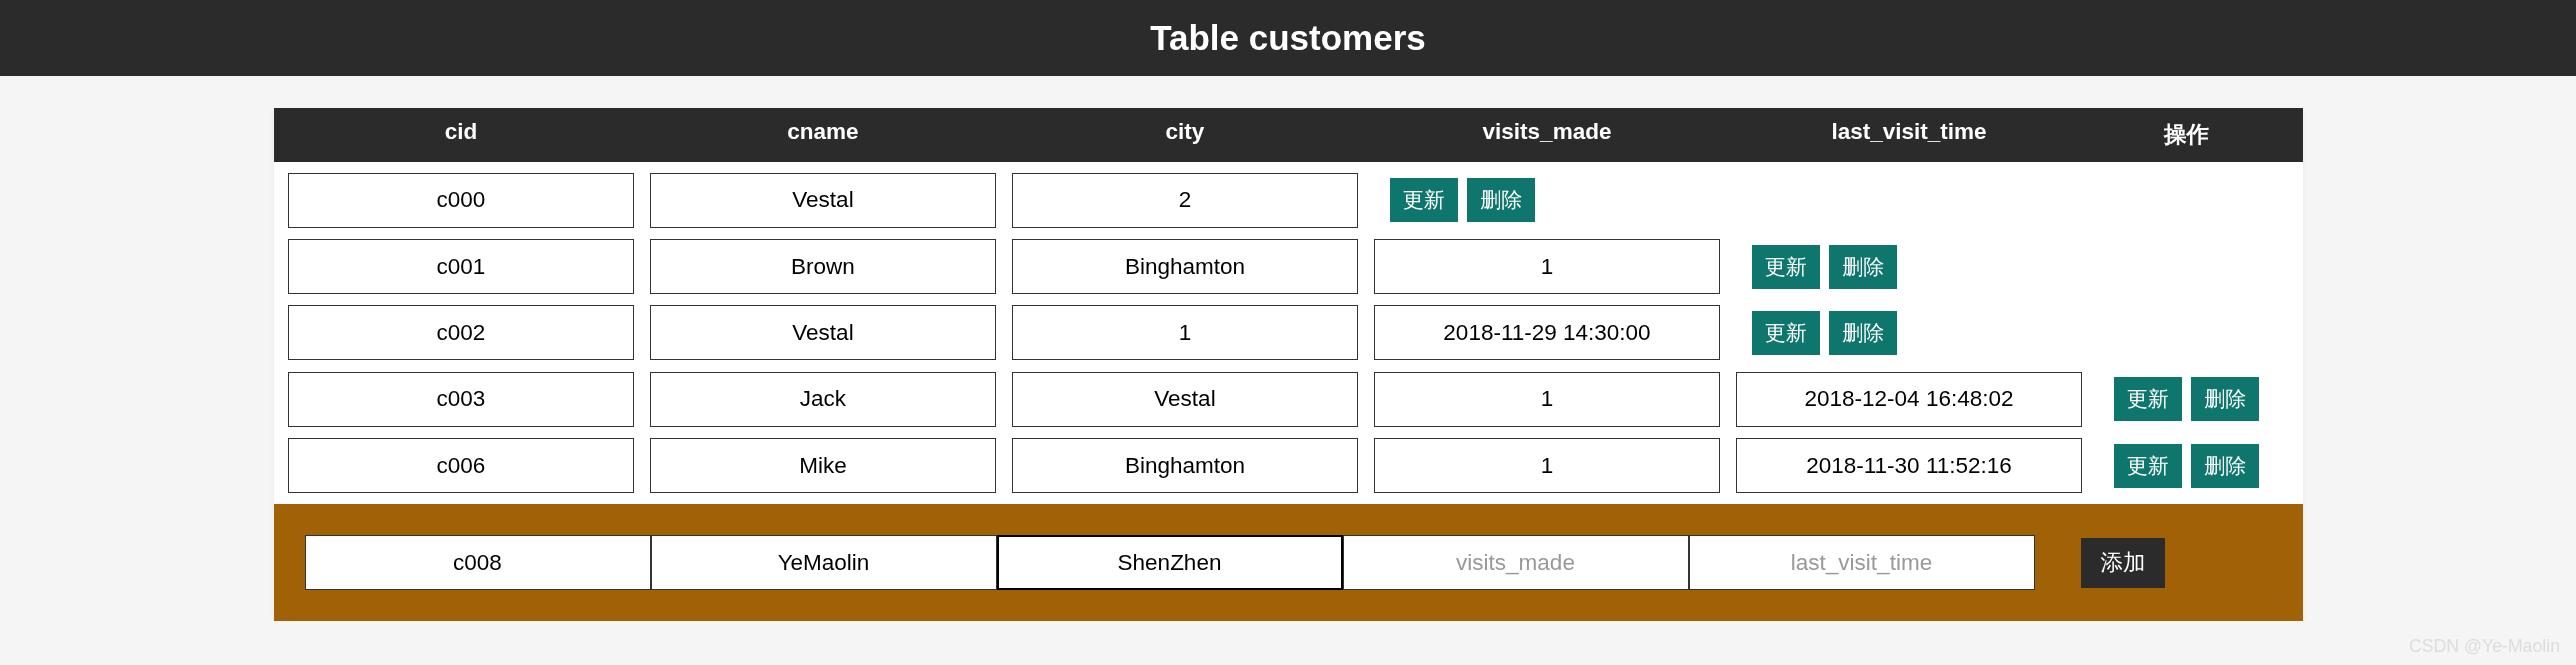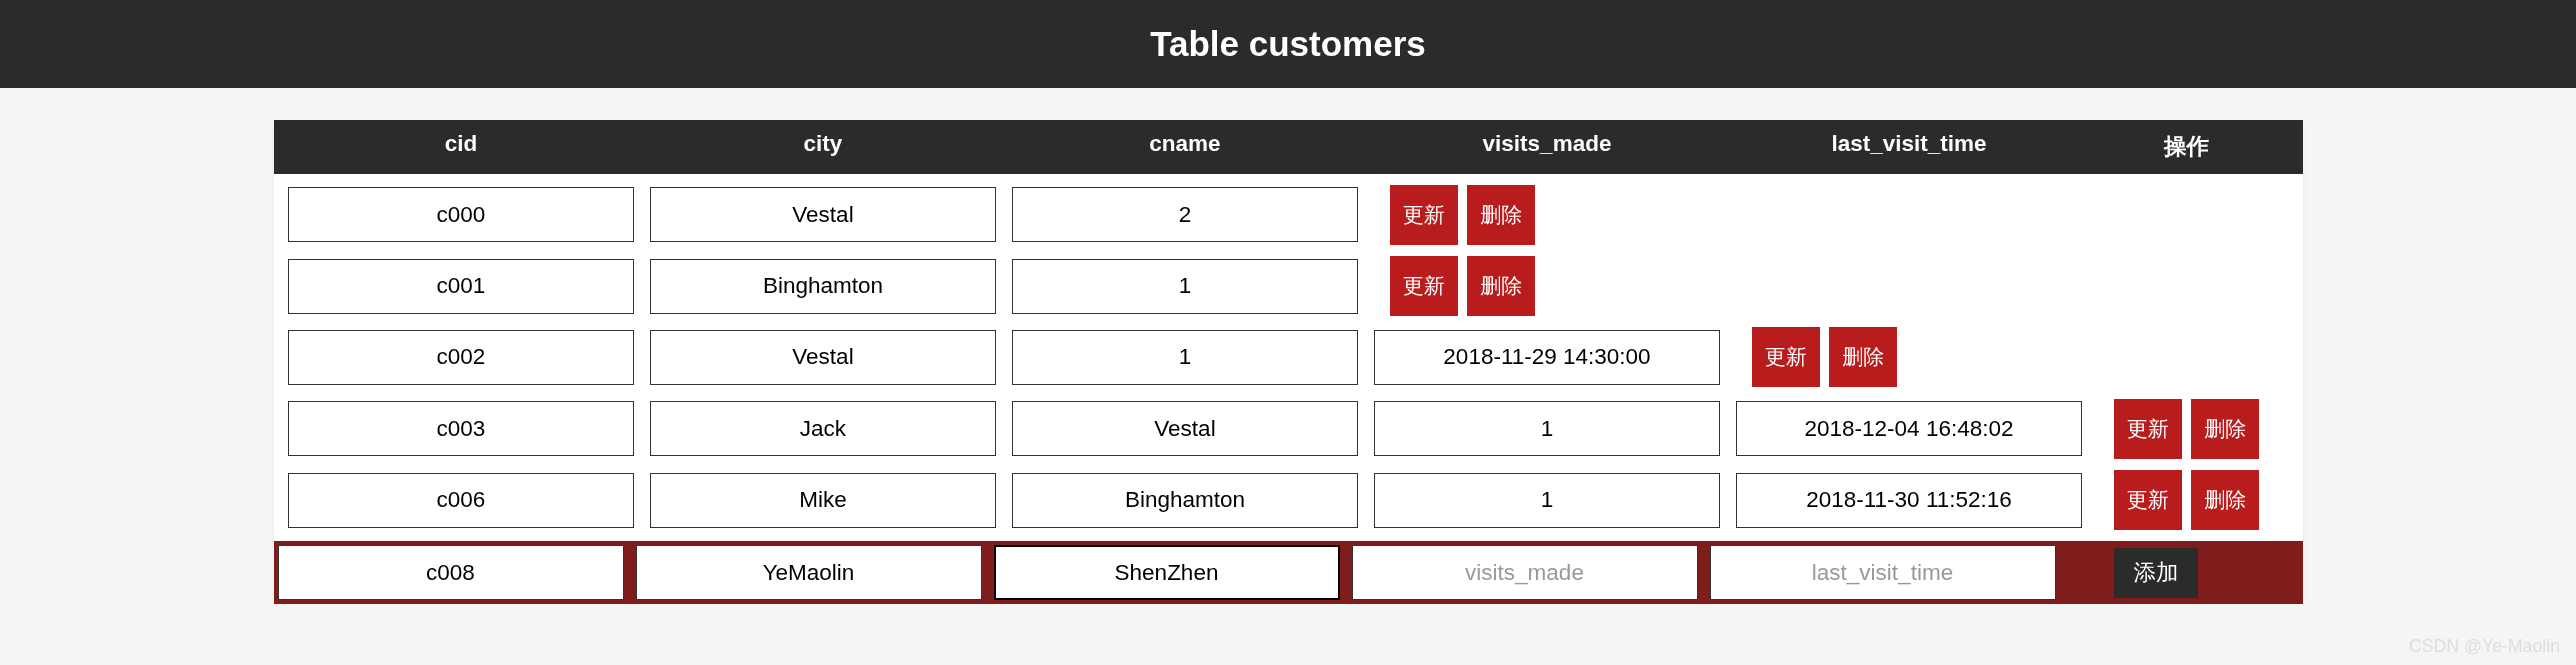--- a/index.html
+++ b/index.html
@@ -9,21 +9,21 @@
     }
     body {
       font-family: Arial, "Microsoft YaHei", sans-serif;
       background: #f5f5f5;
       font-size: 22.5px;
     }
     .header-bar {
       background: #2b2b2b;
       color: #fff;
       text-align: center;
-      padding: 24px 0;
+      padding: 18px 0;
       font-size: 35px;
       font-weight: bold;
       width: 100%;
     }
     .container {
       width: 2029px;
       margin: 32px auto 0;
       background: #fff;
       box-shadow: 0 1.6px 4.8px rgba(0,0,0,0.05);
     }
@@ -66,34 +66,34 @@
     }
     .cell-input::placeholder {
       color: #999;
     }
     .actions {
       display: flex;
       gap: 9.7px;
       justify-content: center;
     }
     .btn {
-      background: #b91c1c;
+      background: #0f766e;
       color: #fff;
       border: none;
-      padding: 16px 13px;
+      padding: 8px 13px;
       font-size: 21px;
       font-family: inherit;
       cursor: pointer;
     }
     .add-row-section {
-      background: #7f1d1d;
-      padding: 4px;
+      background: #a16207;
+      padding: 31px;
       display: flex;
       align-items: center;
-      gap: 12px;
+      gap: 0;
     }
     .add-btn {
       background: #2b2b2b;
       color: #fff;
       border: none;
       padding: 9.7px 19.3px;
       font-size: 22.5px;
       font-family: inherit;
       cursor: pointer;
       margin: 0 auto;
@@ -116,41 +116,42 @@
   </style>
 </head>
 <body>
 
 <div class="header-bar">Table customers</div>
 
 <div class="container">
 
   <div class="thead">
     <div class="col col-cid">cid</div>
+    <div class="col col-cname">cname</div>
     <div class="col col-city">city</div>
-    <div class="col col-cname">cname</div>
     <div class="col col-visits">visits_made</div>
     <div class="col col-last">last_visit_time</div>
     <div class="col col-actions">操作</div>
   </div>
 
   <div class="tbody">
 
     <div class="row">
       <input class="cell-input col-cid" value="c000" style="">
       <input class="cell-input col-city" value="Vestal" style="">
       <input class="cell-input col-visits" value="2" style="">
       <div class="col-actions actions">
         <button class="btn">更新</button>
         <button class="btn">删除</button>
       </div>
     </div>
 
     <div class="row">
       <input class="cell-input col-cid" value="c001" style="">
+      <input class="cell-input col-cname" value="Brown" style="">
       <input class="cell-input col-city" value="Binghamton" style="">
       <input class="cell-input col-visits" value="1" style="">
       <div class="col-actions actions">
         <button class="btn">更新</button>
         <button class="btn">删除</button>
       </div>
     </div>
 
     <div class="row">
       <input class="cell-input col-cid" value="c002" style="">

